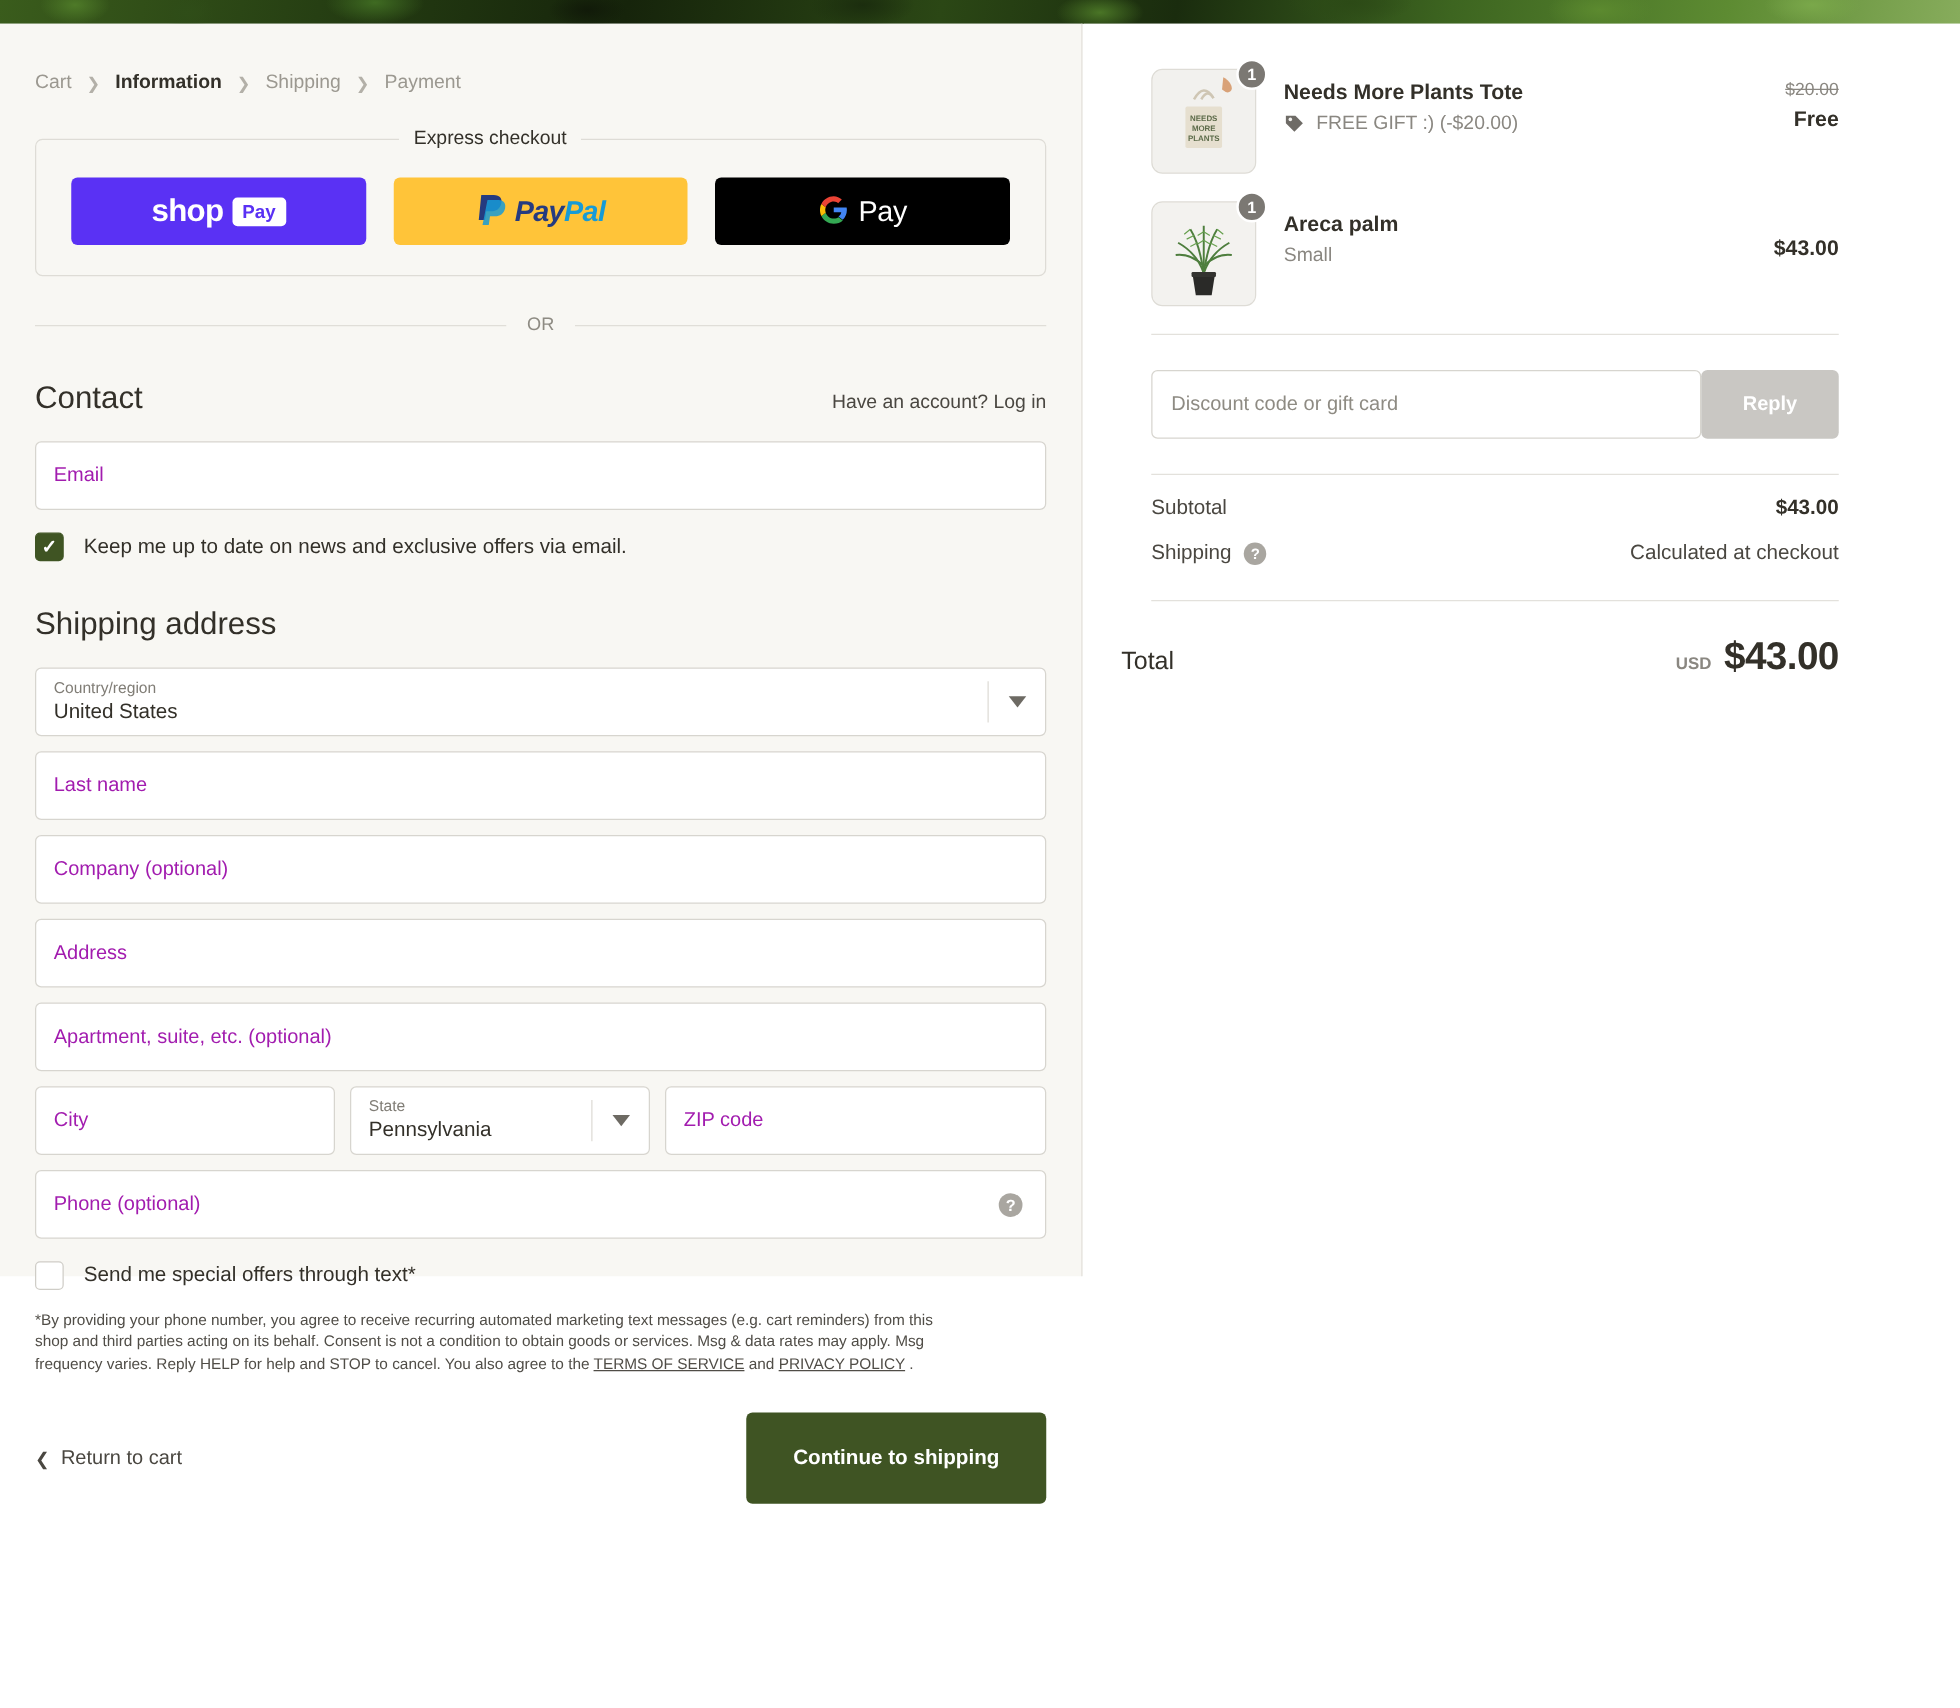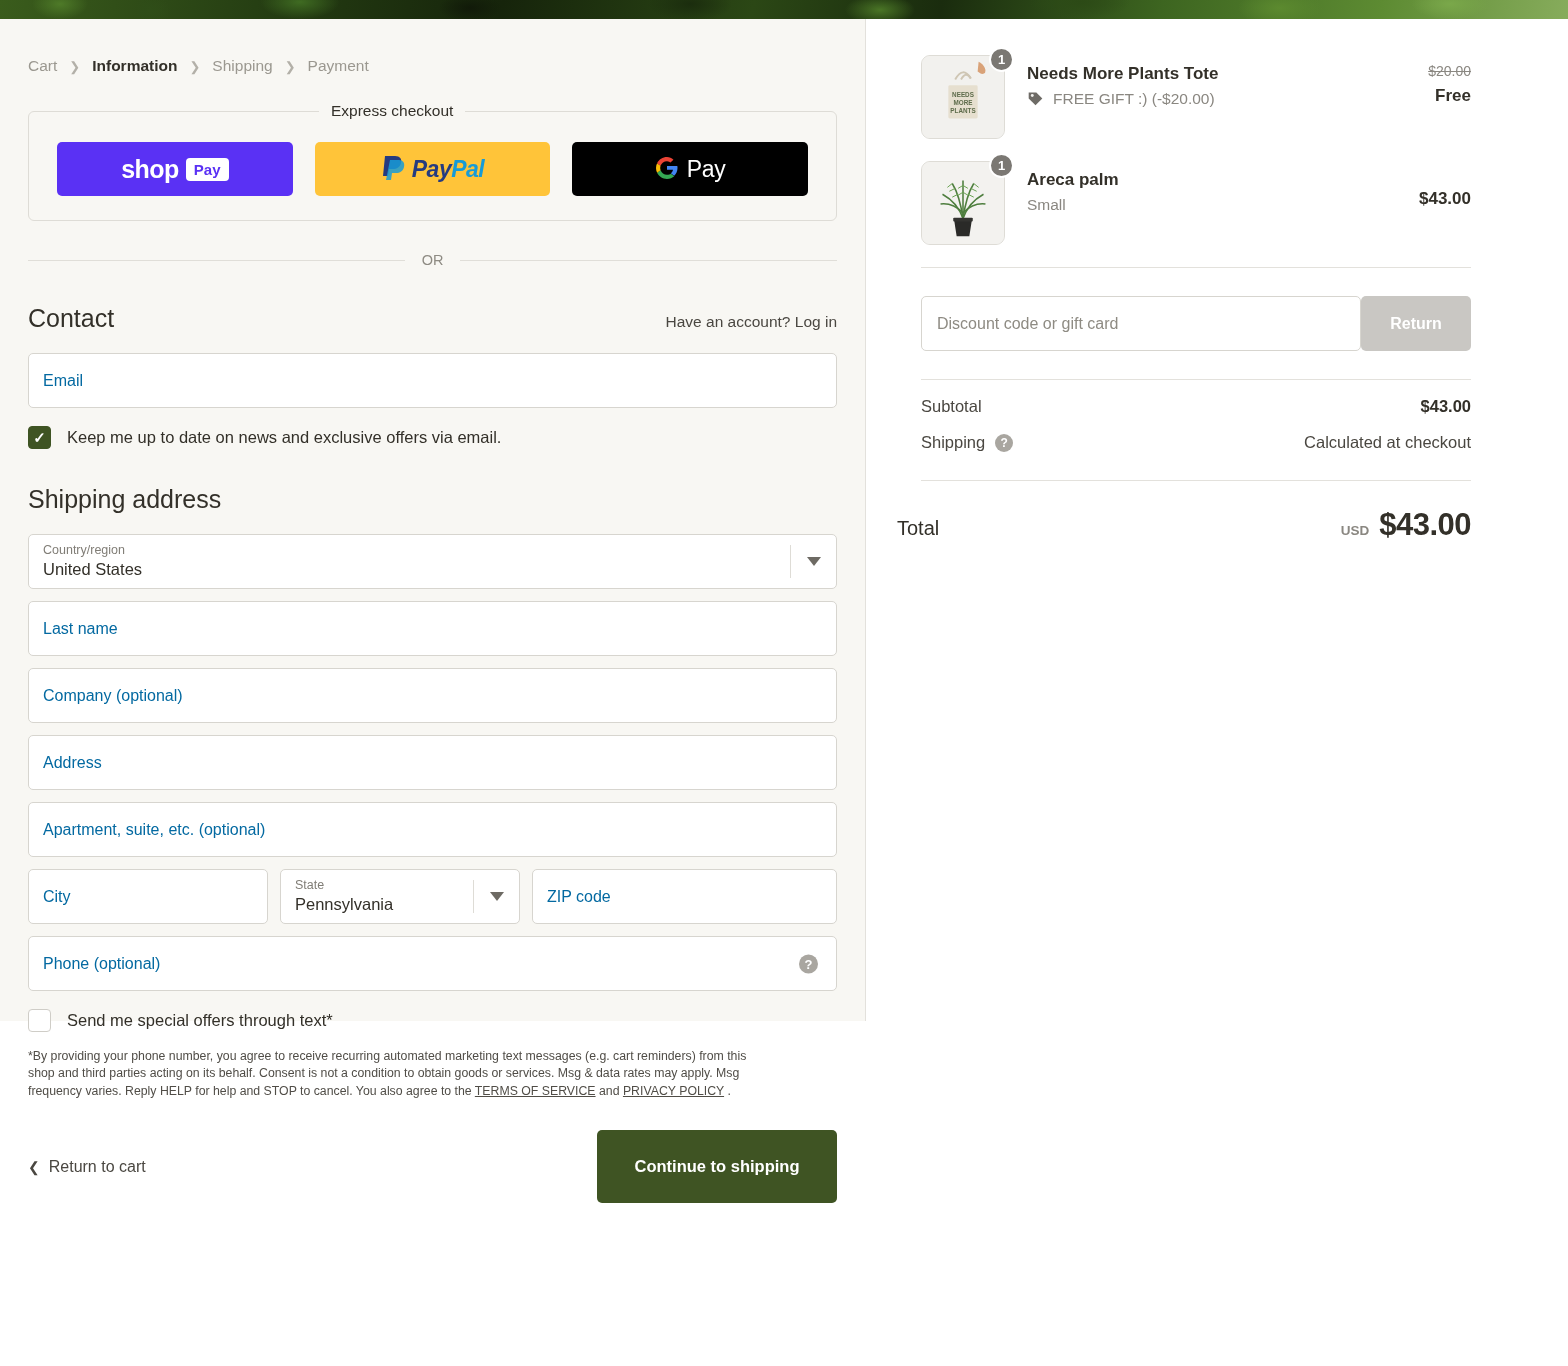--- a/index.html
+++ b/index.html
@@ -165,21 +165,21 @@
     border: 1px solid #d7d5cf;
     border-radius: 5px;
     height: 55px;
     display: flex;
     align-items: center;
     padding: 0 14px;
     position: relative;
   }
   .field .ph {
     font-size: 16px;
-    color: #0369a1;
+    color: #a21caf;
   }
   .field.floaty {
     flex-direction: column;
     align-items: flex-start;
     justify-content: center;
     padding-top: 0;
   }
   .field.floaty .flabel {
     font-size: 12.5px;
     color: #807d76;
@@ -702,21 +702,21 @@
     </div>
 
   </div>
 
   <div class="hr" style="margin-top:14px"></div>
 
   <div id="discount-row">
     <div id="discount-input">
       <span>Discount code or gift card</span>
     </div>
-    <button id="apply-btn">Return</button>
+    <button id="apply-btn">Reply</button>
   </div>
 
   <div class="hr"></div>
 
   <div class="total-line">
     <span class="tl-label">Subtotal</span>
     <span class="tl-value">$43.00</span>
   </div>
 
   <div class="total-line">

